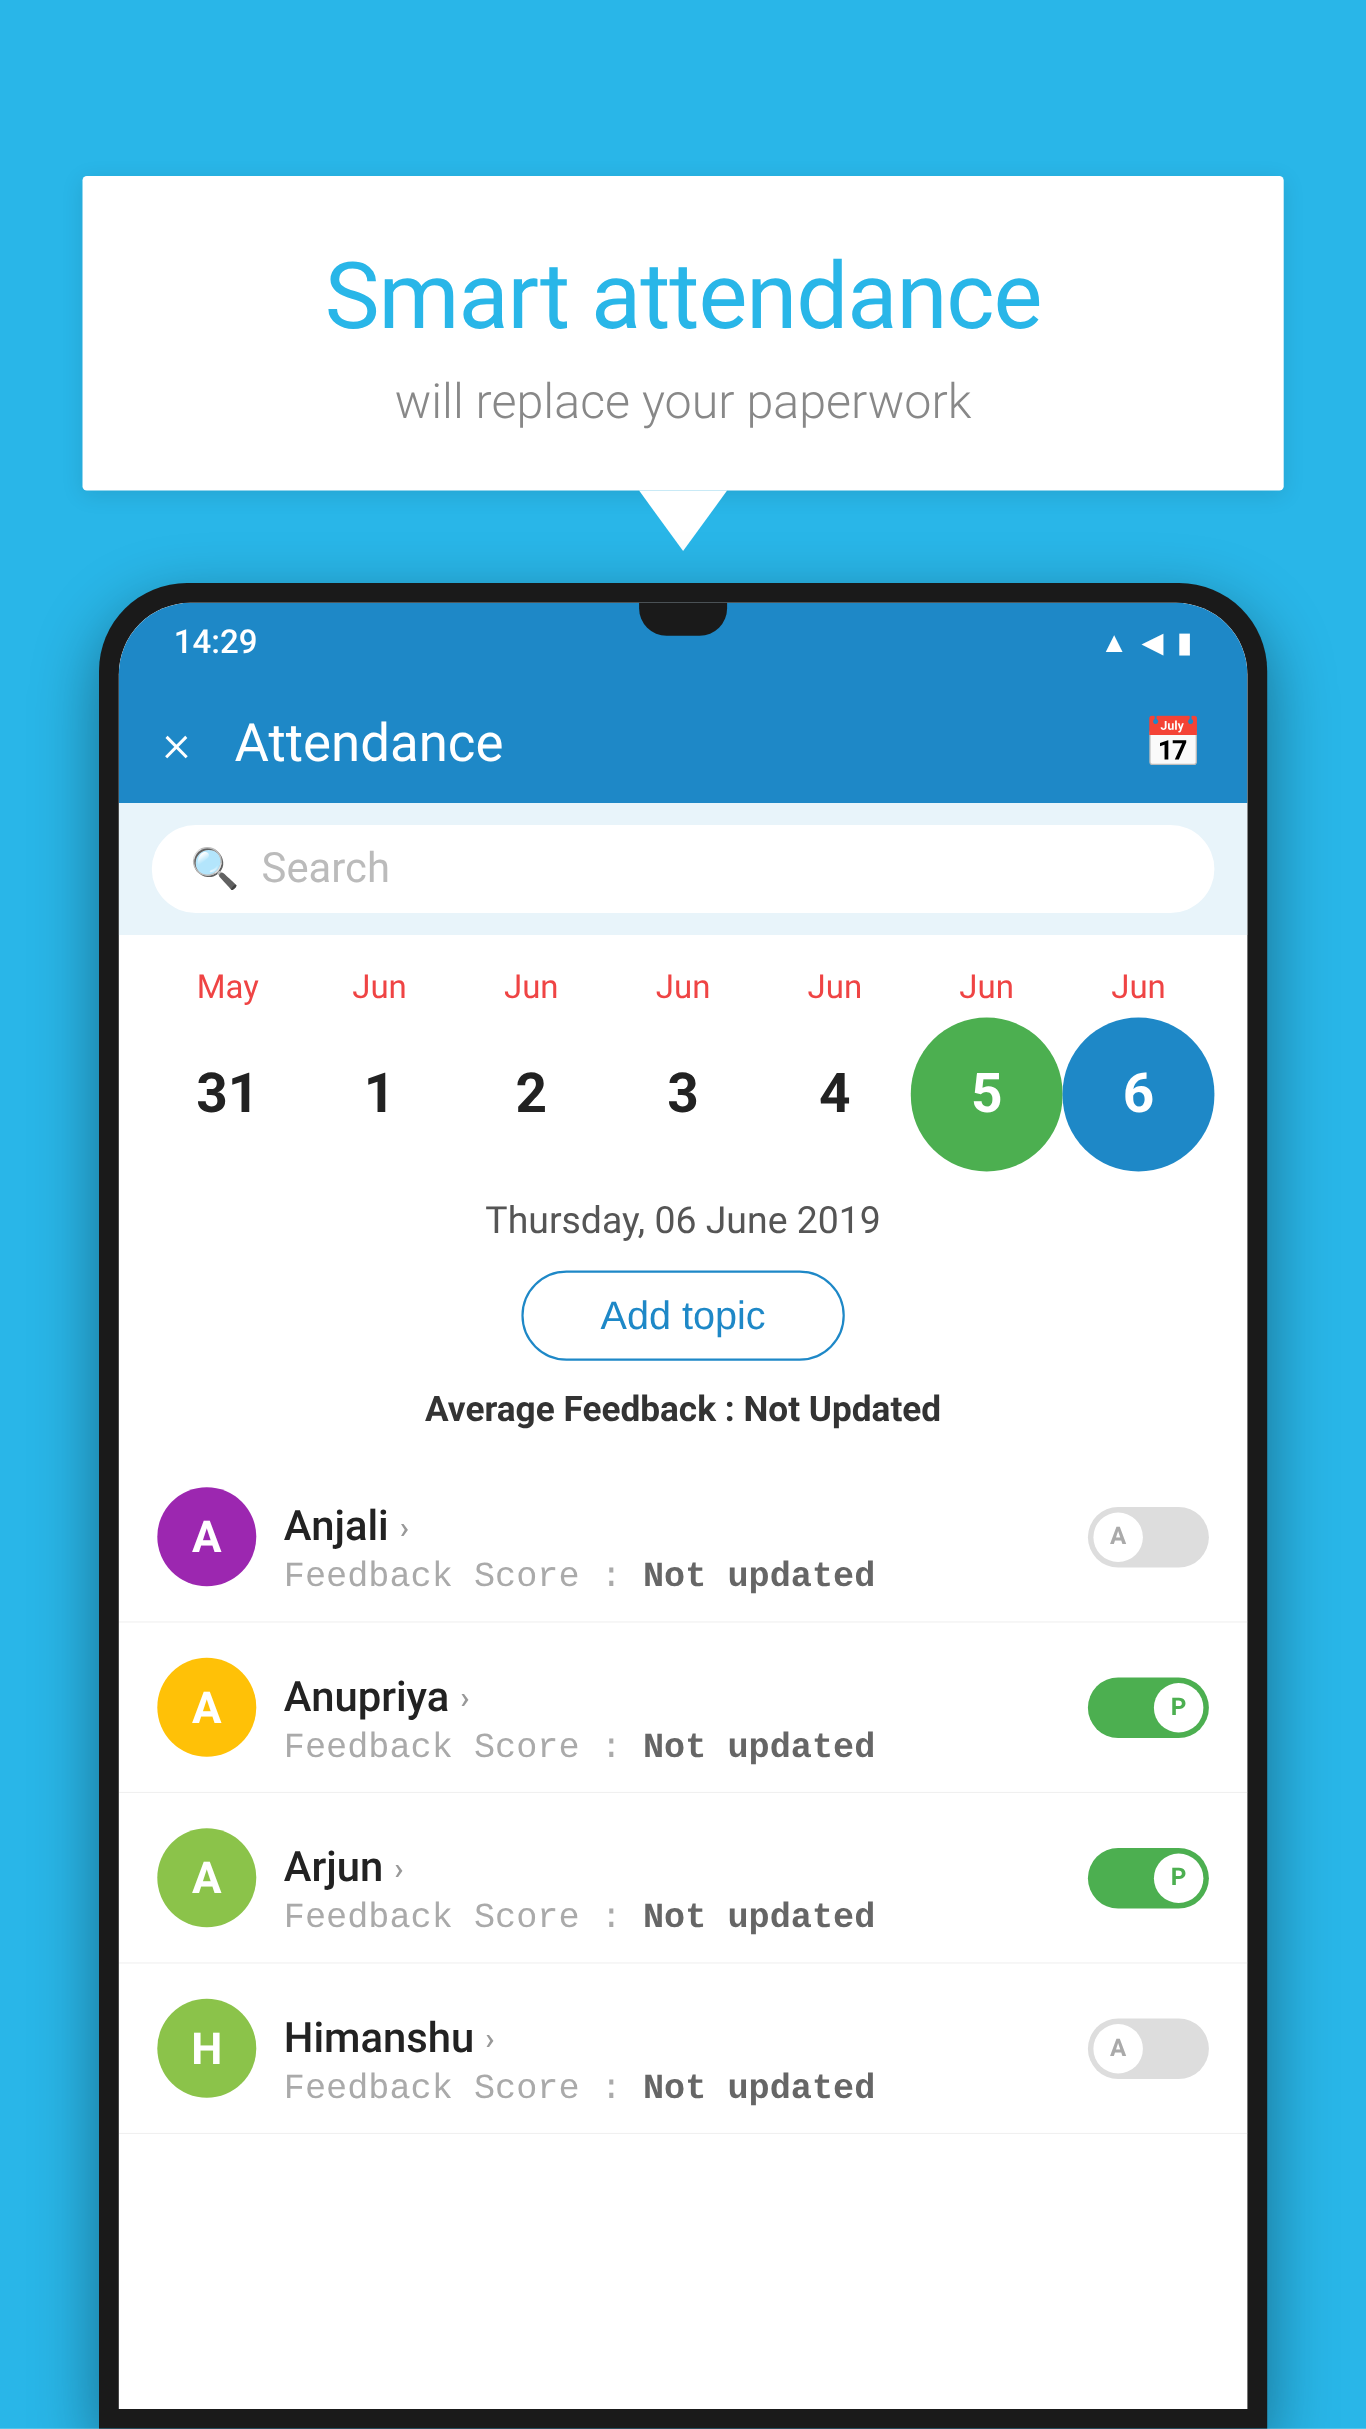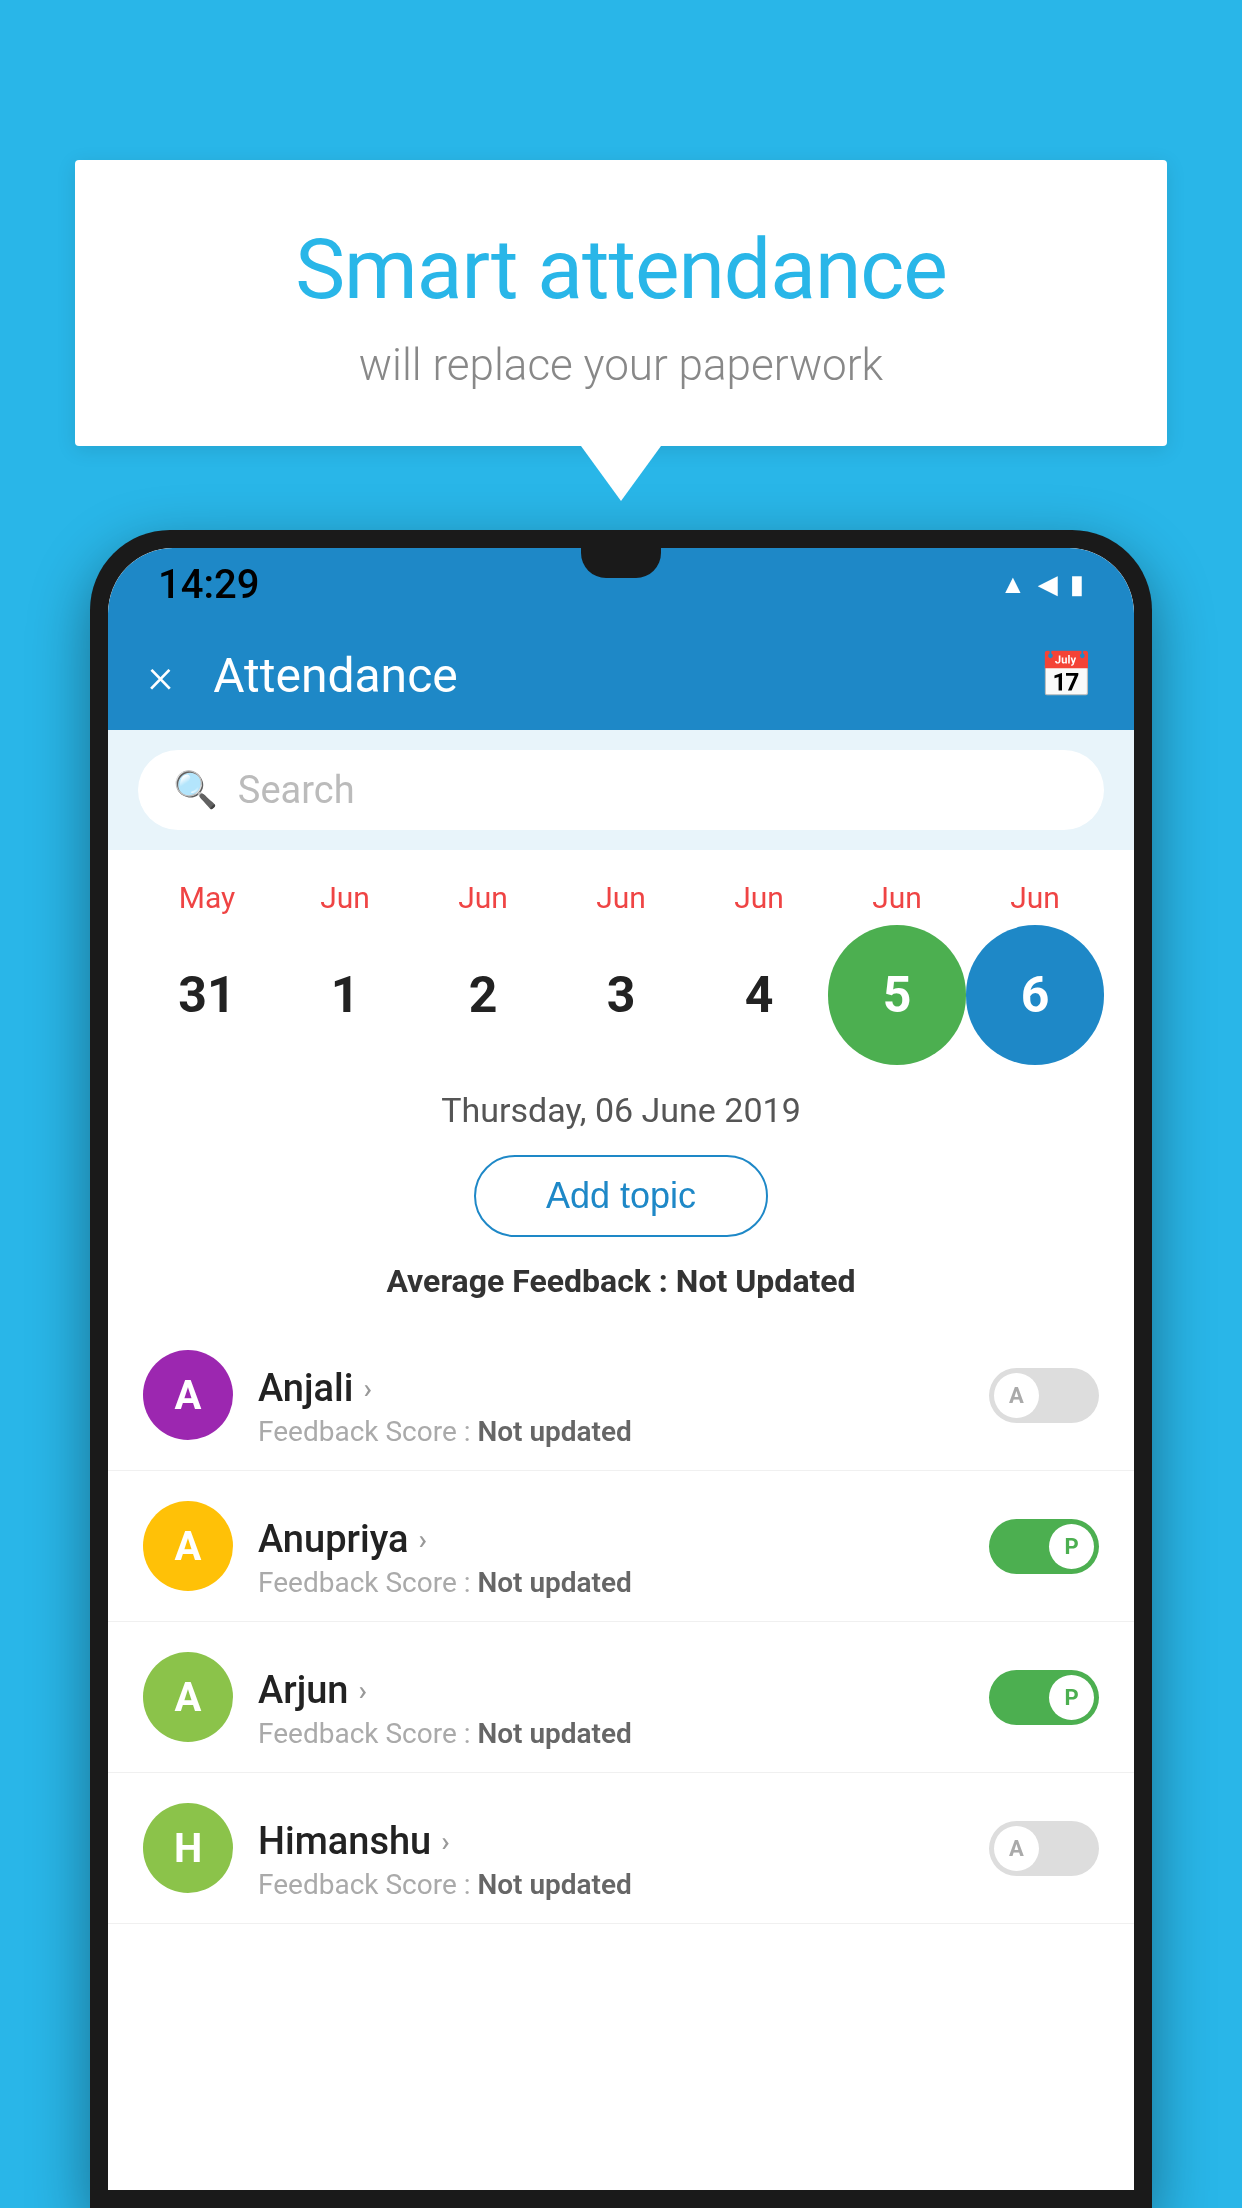--- a/index.html
+++ b/index.html
@@ -81,22 +81,22 @@
       display: flex;
       align-items: center;
       justify-content: space-between;
       padding: 0 50px;
       position: relative;
       border-radius: 65px 65px 0 0;
       flex-shrink: 0;
     }
 
     .status-time {
-      color: #000000;
-      font-size: 40px;
+      color: #ffffff;
+      font-size: 30px;
       font-weight: 500;
     }
 
     .status-icons {
       display: flex;
       align-items: center;
       gap: 12px;
     }
 
     
@@ -287,23 +287,24 @@
       gap: 10px;
       margin-top: 24px;
     }
 
     .chevron-right {
       color: #999;
       font-size: 28px;
     }
 
     .student-feedback {
-      font-size: 28px;
+      font-size: 32px;
       color: #aaa;
       margin-top: 5px;
+      font-family: Liberation Mono, monospace;
     }
 
     .student-feedback span {
       font-weight: 600;
       color: #666;
     }
 
     
     .toggle-switch {
       width: 110px;

